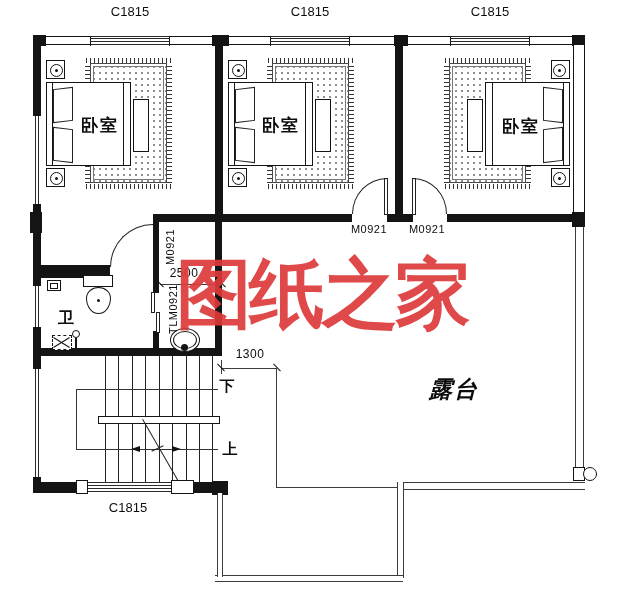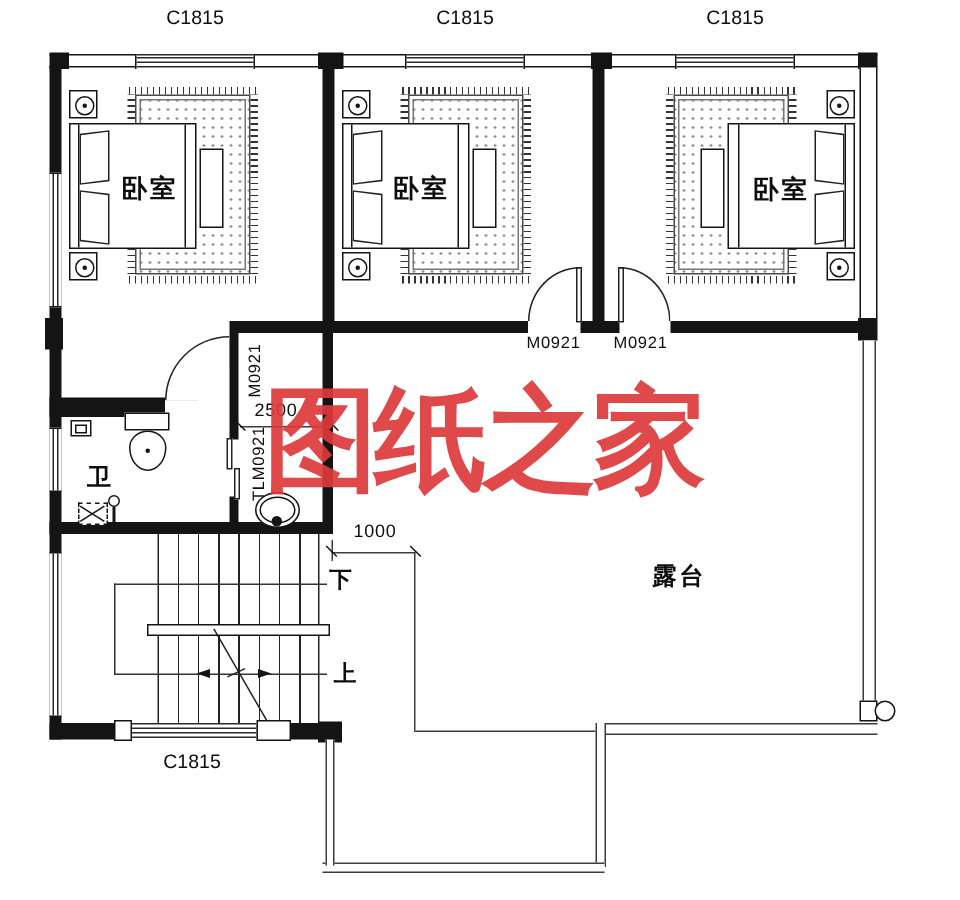--- a/index.html
+++ b/index.html
@@ -209,23 +209,23 @@
   <div class="lab cjk" style="left:78px;top:114px;width:44px;font-size:17px;">卧室</div>
   <div class="lab cjk" style="left:259px;top:114px;width:44px;font-size:17px;">卧室</div>
   <div class="lab cjk" style="left:499px;top:115px;width:44px;font-size:17px;">卧室</div>
 
   <div class="lab small vert" style="left:145px;top:241px;width:50px;">M0921</div>
   <div class="lab small" style="left:349px;top:223px;width:40px;">M0921</div>
   <div class="lab small" style="left:407px;top:223px;width:40px;">M0921</div>
   <div class="lab small vert" style="left:142px;top:303px;width:62px;">TLM0921</div>
 
   <div class="lab cjk" style="left:56px;top:308px;width:22px;font-size:16px;">卫</div>
-  <div class="lab cjk" style="left:429px;top:374px;width:48px;font-size:16px;">露台</div>
+  <div class="lab cjk" style="left:429px;top:374px;width:48px;font-size:23px;font-style:italic;">露台</div>
 
   <div class="lab dim" style="left:164px;top:266px;width:40px;">2500</div>
-  <div class="lab dim" style="left:229px;top:347px;width:42px;">1000</div>
+  <div class="lab dim" style="left:229px;top:347px;width:42px;">1300</div>
 
   <div class="lab cjk" style="left:219px;top:377px;width:18px;font-size:15px;">下</div>
   <div class="lab cjk" style="left:222px;top:440px;width:18px;font-size:15px;">上</div>
   <div class="lab" style="left:102px;top:500px;width:52px;font-size:13px;">C1815</div>
 
   <div id="watermark" class="lab">图纸之家</div>
 </div>
 
 </body></html>

